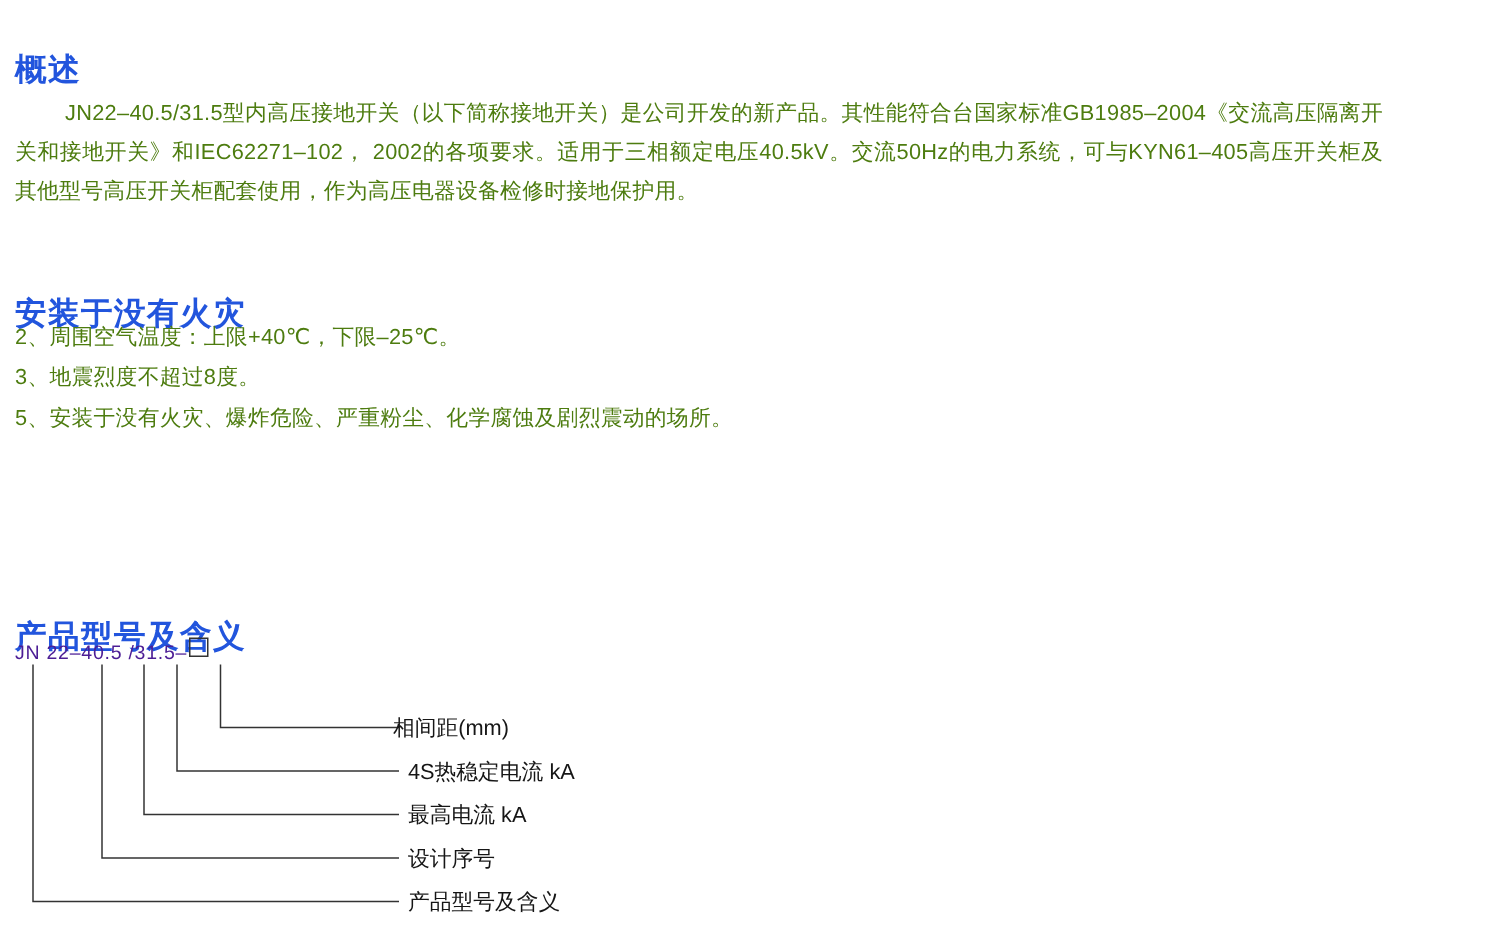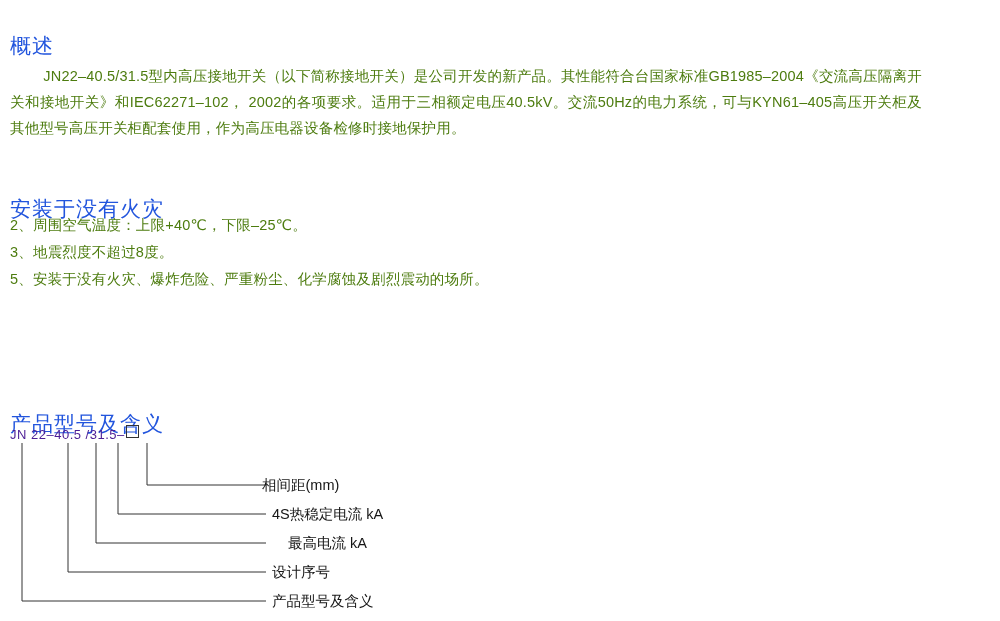--- a/index.html
+++ b/index.html
@@ -17,21 +17,21 @@
   }
   .page {
     position: relative;
     width: 1000px;
     height: 621px;
   }
   .section-heading {
     position: absolute;
     color: #2255dd;
     font-size: 21px;
-    font-weight: normal;
+    font-weight: bold;
     letter-spacing: 1px;
     white-space: nowrap;
   }
   #heading-overview { left: 10px; top: 15px; }
   #heading-conditions { left: 10px; top: 178px; }
   #heading-model { left: 10px; top: 393px; text-align: right; }
 
   .body-text {
     position: absolute;
     font-size: 14.5px;
@@ -129,18 +129,18 @@
 
       <path d="M96,18 L96,118 L266,118" stroke="#333" stroke-width="1" fill="none"></path>
 
       <path d="M68,18 L68,147 L266,147" stroke="#333" stroke-width="1" fill="none"></path>
 
       <path d="M22,18 L22,176 L266,176" stroke="#333" stroke-width="1" fill="none"></path>
     </svg>
 
     <span class="leader-label" style="left:262px; top:51px;">相间距(mm)</span>
     <span class="leader-label" style="left:272px; top:80px;">4S热稳定电流 kA</span>
-    <span class="leader-label" style="left:272px; top:109px;margin-left:16px;">最高电流 kA</span>
+    <span class="leader-label" style="left:272px; top:109px;">最高电流 kA</span>
     <span class="leader-label" style="left:272px; top:138px;font-family:Liberation Mono, monospace;">设计序号</span>
     <span class="leader-label" style="left:272px; top:167px;">产品型号及含义</span>
   </div>
 
 </div>
 
 </body></html>

